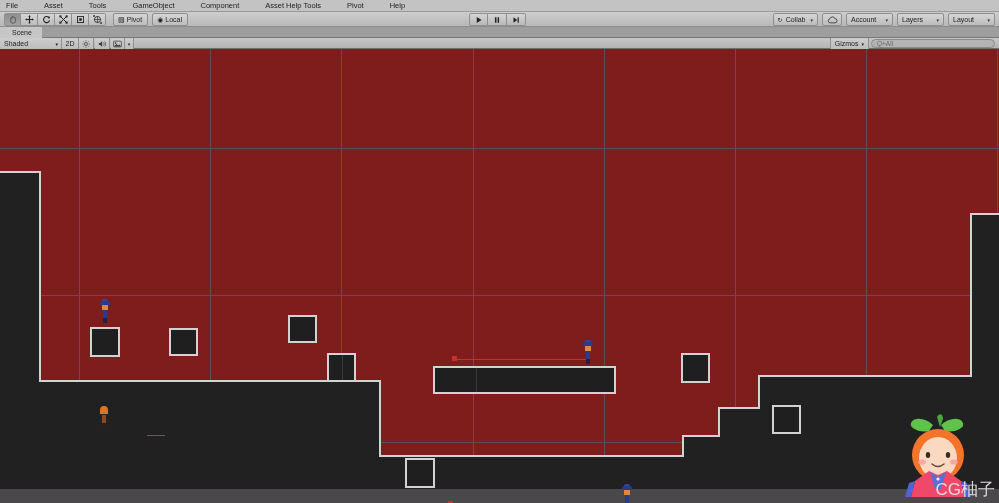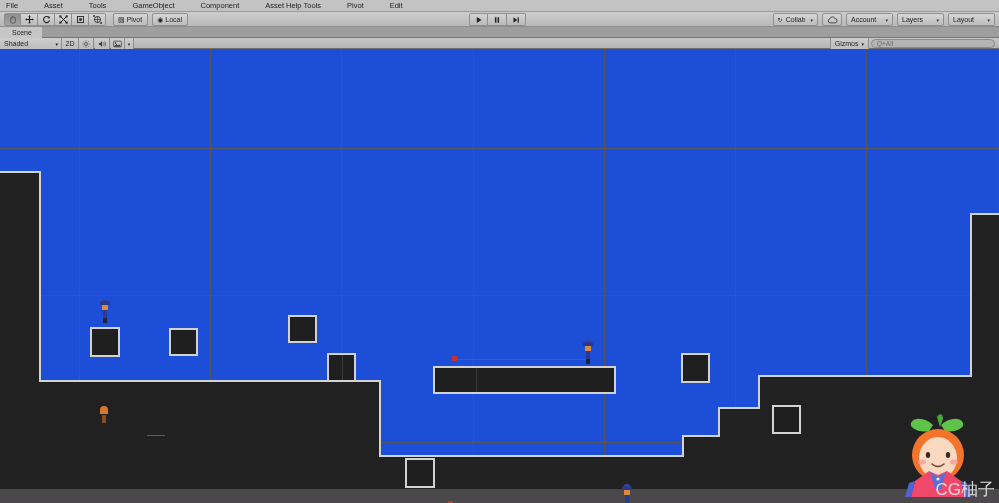--- a/index.html
+++ b/index.html
@@ -129,21 +129,21 @@
   .sv-search {
     position: absolute; top: 1px; right: 4px; width: 124px; height: 9px;
     background: #b4b4b4; border: 1px solid #8a8a8a; border-radius: 5px;
     font-size: 6.5px; color: #6a6a6a;
     display: flex; align-items: center; padding-left: 5px; cursor: text;
   }
 
   
   .scene {
     position: absolute; left: 0; top: 49px; width: 999px; height: 454px;
-    background: #1d4ed8; overflow: hidden;
+    background: #7f1d1d; overflow: hidden;
   }
   .grid-v, .grid-h {
     position: absolute; background: #565456; pointer-events: none;
   }
   .grid-v { top: 0; width: 1px; height: 454px; }
   .grid-h { left: 0; height: 1px; width: 999px; }
 
   
   .terrain {
     position: absolute; left: 0; top: 0; width: 999px; height: 454px;
@@ -207,21 +207,21 @@
 <div id="app">
 
   <div class="menubar">
     <div class="menu-item">File</div>
     <div class="menu-item">Asset</div>
     <div class="menu-item">Tools</div>
     <div class="menu-item">GameObject</div>
     <div class="menu-item">Component</div>
     <div class="menu-item">Asset Help Tools</div>
     <div class="menu-item">Pivot</div>
-    <div class="menu-item">Edit</div>
+    <div class="menu-item">Help</div>
   </div>
 
   <div class="toolbar">
 
     <div class="tb-group" style="left:4px;">
       <div class="tb-btn active">
         <svg width="9" height="9" viewBox="0 0 10 10">
             <path d="M3 8 V4 a.7.7 0 0 1 1.4 0 V2.2 a.7.7 0 0 1 1.4 0 V2.6 a.7.7 0 0 1 1.3 0 V3.4 a.7.7 0 0 1 1.2 0 V7 a2 2 0 0 1-2 2 H4.5z" fill="none" stroke="#4a4a4a" stroke-width=".8"></path>
           </svg>
       </div>

